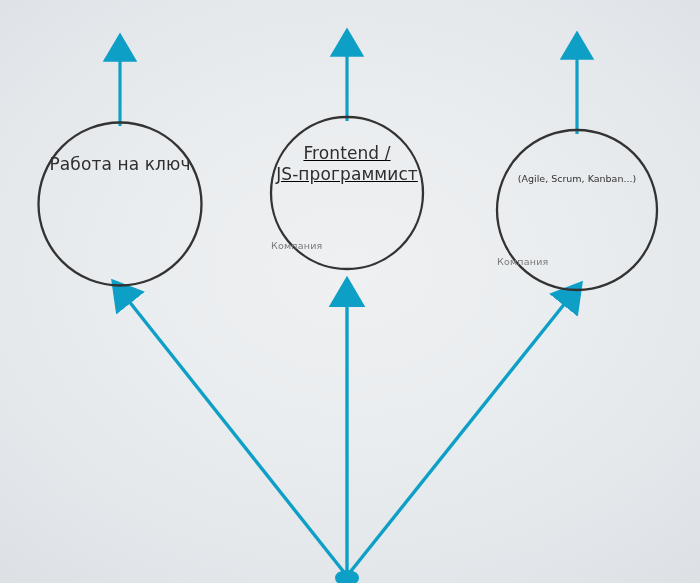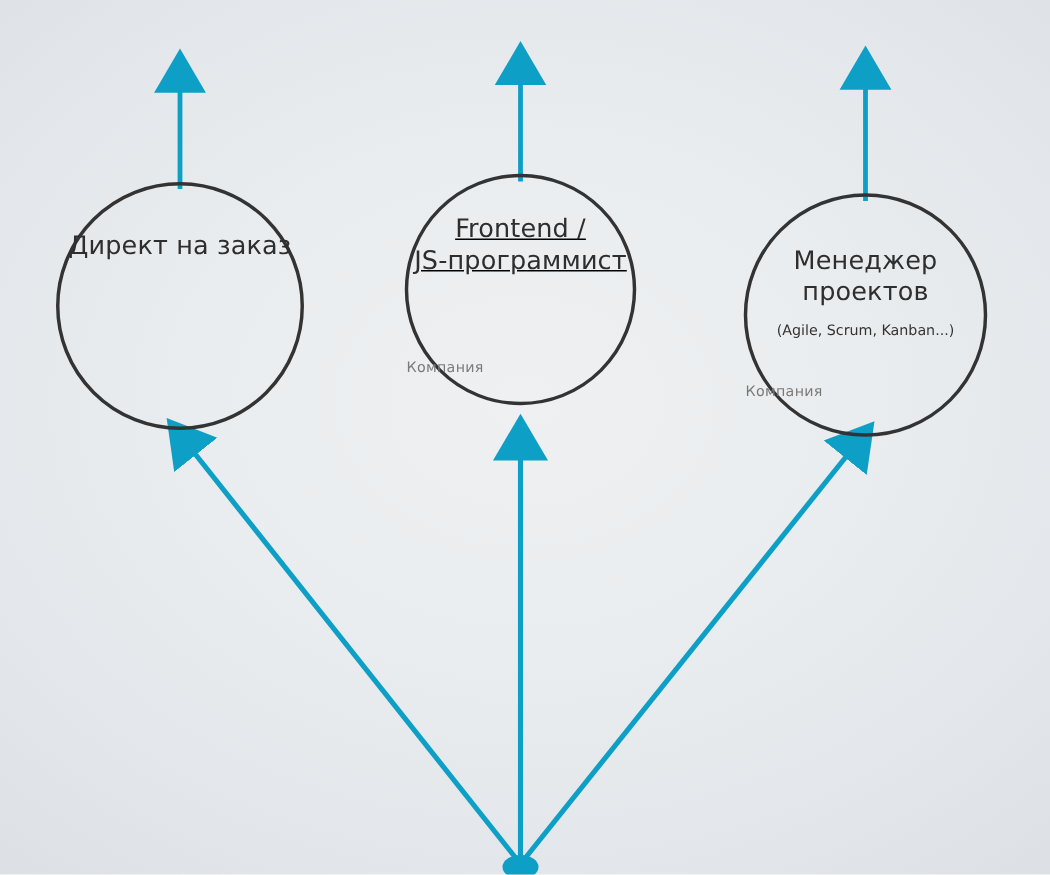--- a/index.html
+++ b/index.html
@@ -103,34 +103,32 @@
     <line x1="347" y1="121" x2="347" y2="53" stroke="#0e9fc6" stroke-width="3.2" marker-end="url(#arrowhead)"></line>
     <line x1="577" y1="134" x2="577" y2="56" stroke="#0e9fc6" stroke-width="3.2" marker-end="url(#arrowhead)"></line>
 
     <circle cx="120" cy="204" r="81.5" fill="none" stroke="#333333" stroke-width="2.3"></circle>
     <circle cx="347" cy="193" r="76" fill="none" stroke="#333333" stroke-width="2.3"></circle>
     <circle cx="577" cy="210" r="80" fill="none" stroke="#333333" stroke-width="2.3"></circle>
   </svg>
 
   <div class="node" id="node-1">
     <div class="inner">
-      <div class="node-text node-title" style="position:static">Директ на заказ</div>
+      <div class="node-text node-title" style="position:static">Работа на ключ</div>
     </div>
   </div>
 
   <div class="node" id="node-2">
     <div class="inner">
       <div class="node-text node-title" style="position:static">Frontend /
 JS-программист</div>
     </div>
     <div class="node-tag">Компания</div>
   </div>
 
   <div class="node" id="node-3">
     <div class="inner">
-      <div class="node-text node-title" style="position:static">Менеджер
-проектов</div>
       <div class="node-text node-subtitle" style="position:static">(Agile, Scrum, Kanban...)</div>
     </div>
     <div class="node-tag">Компания</div>
   </div>
 
 </div>
 
 </body></html>

